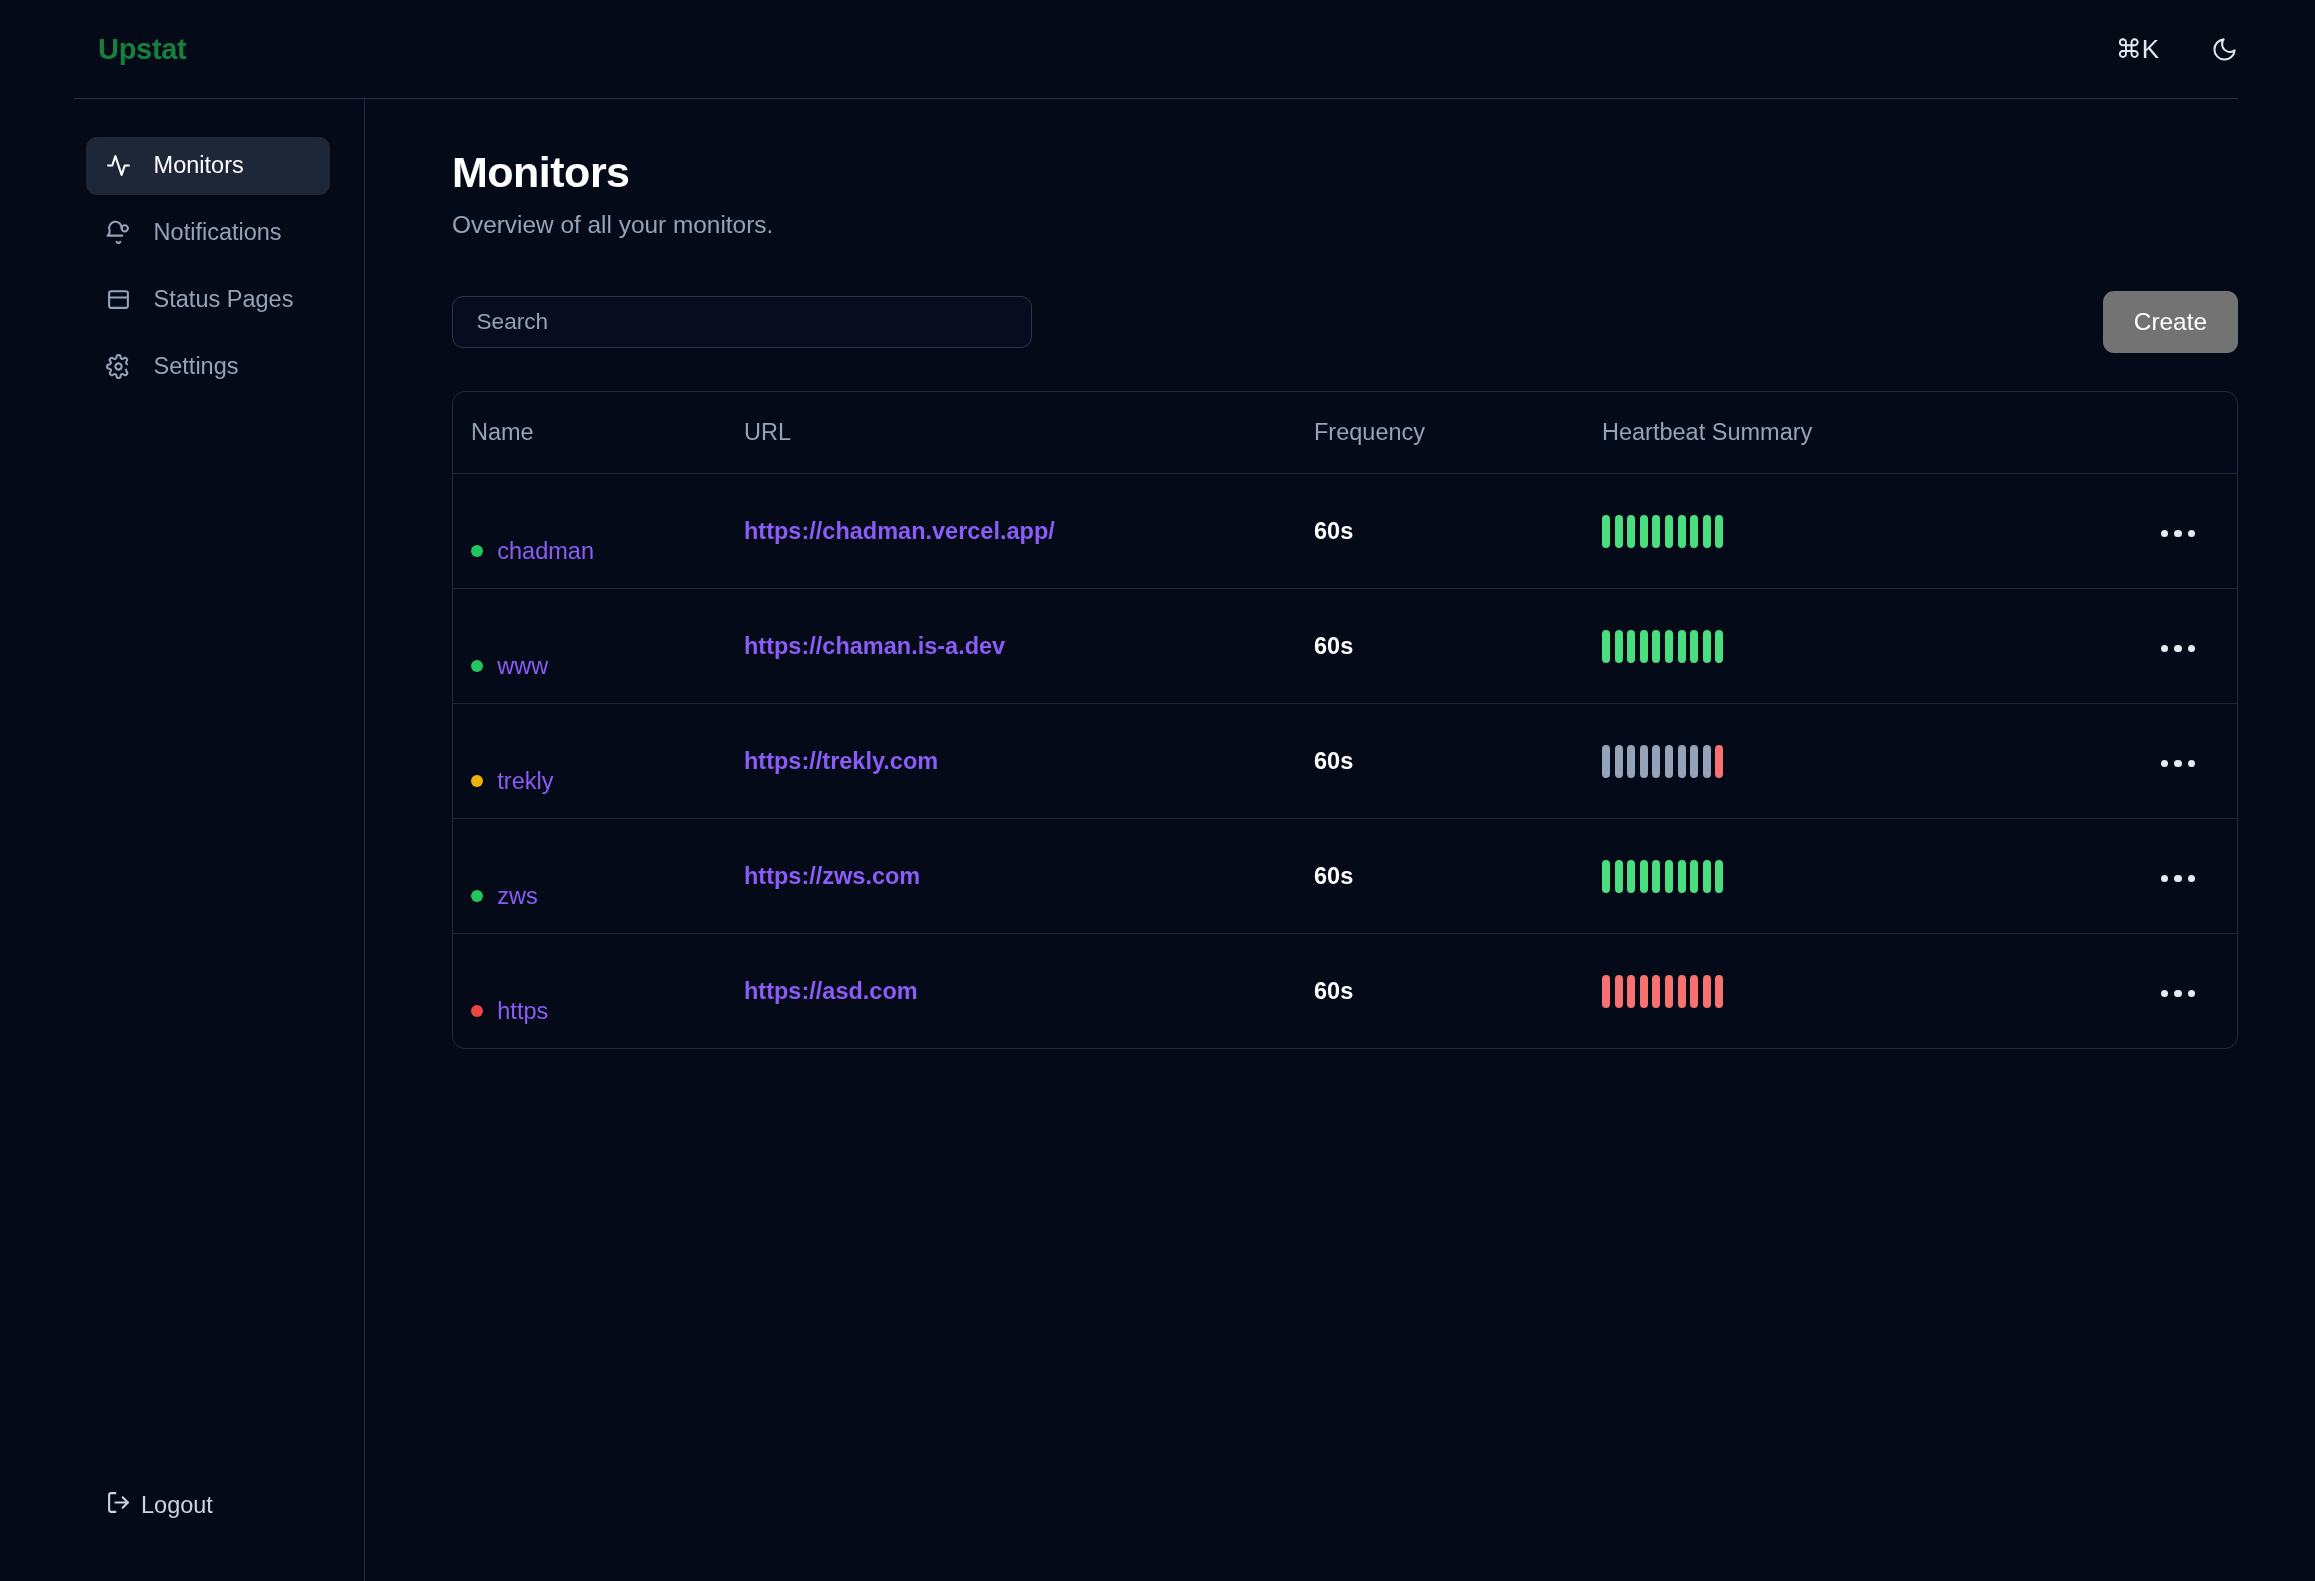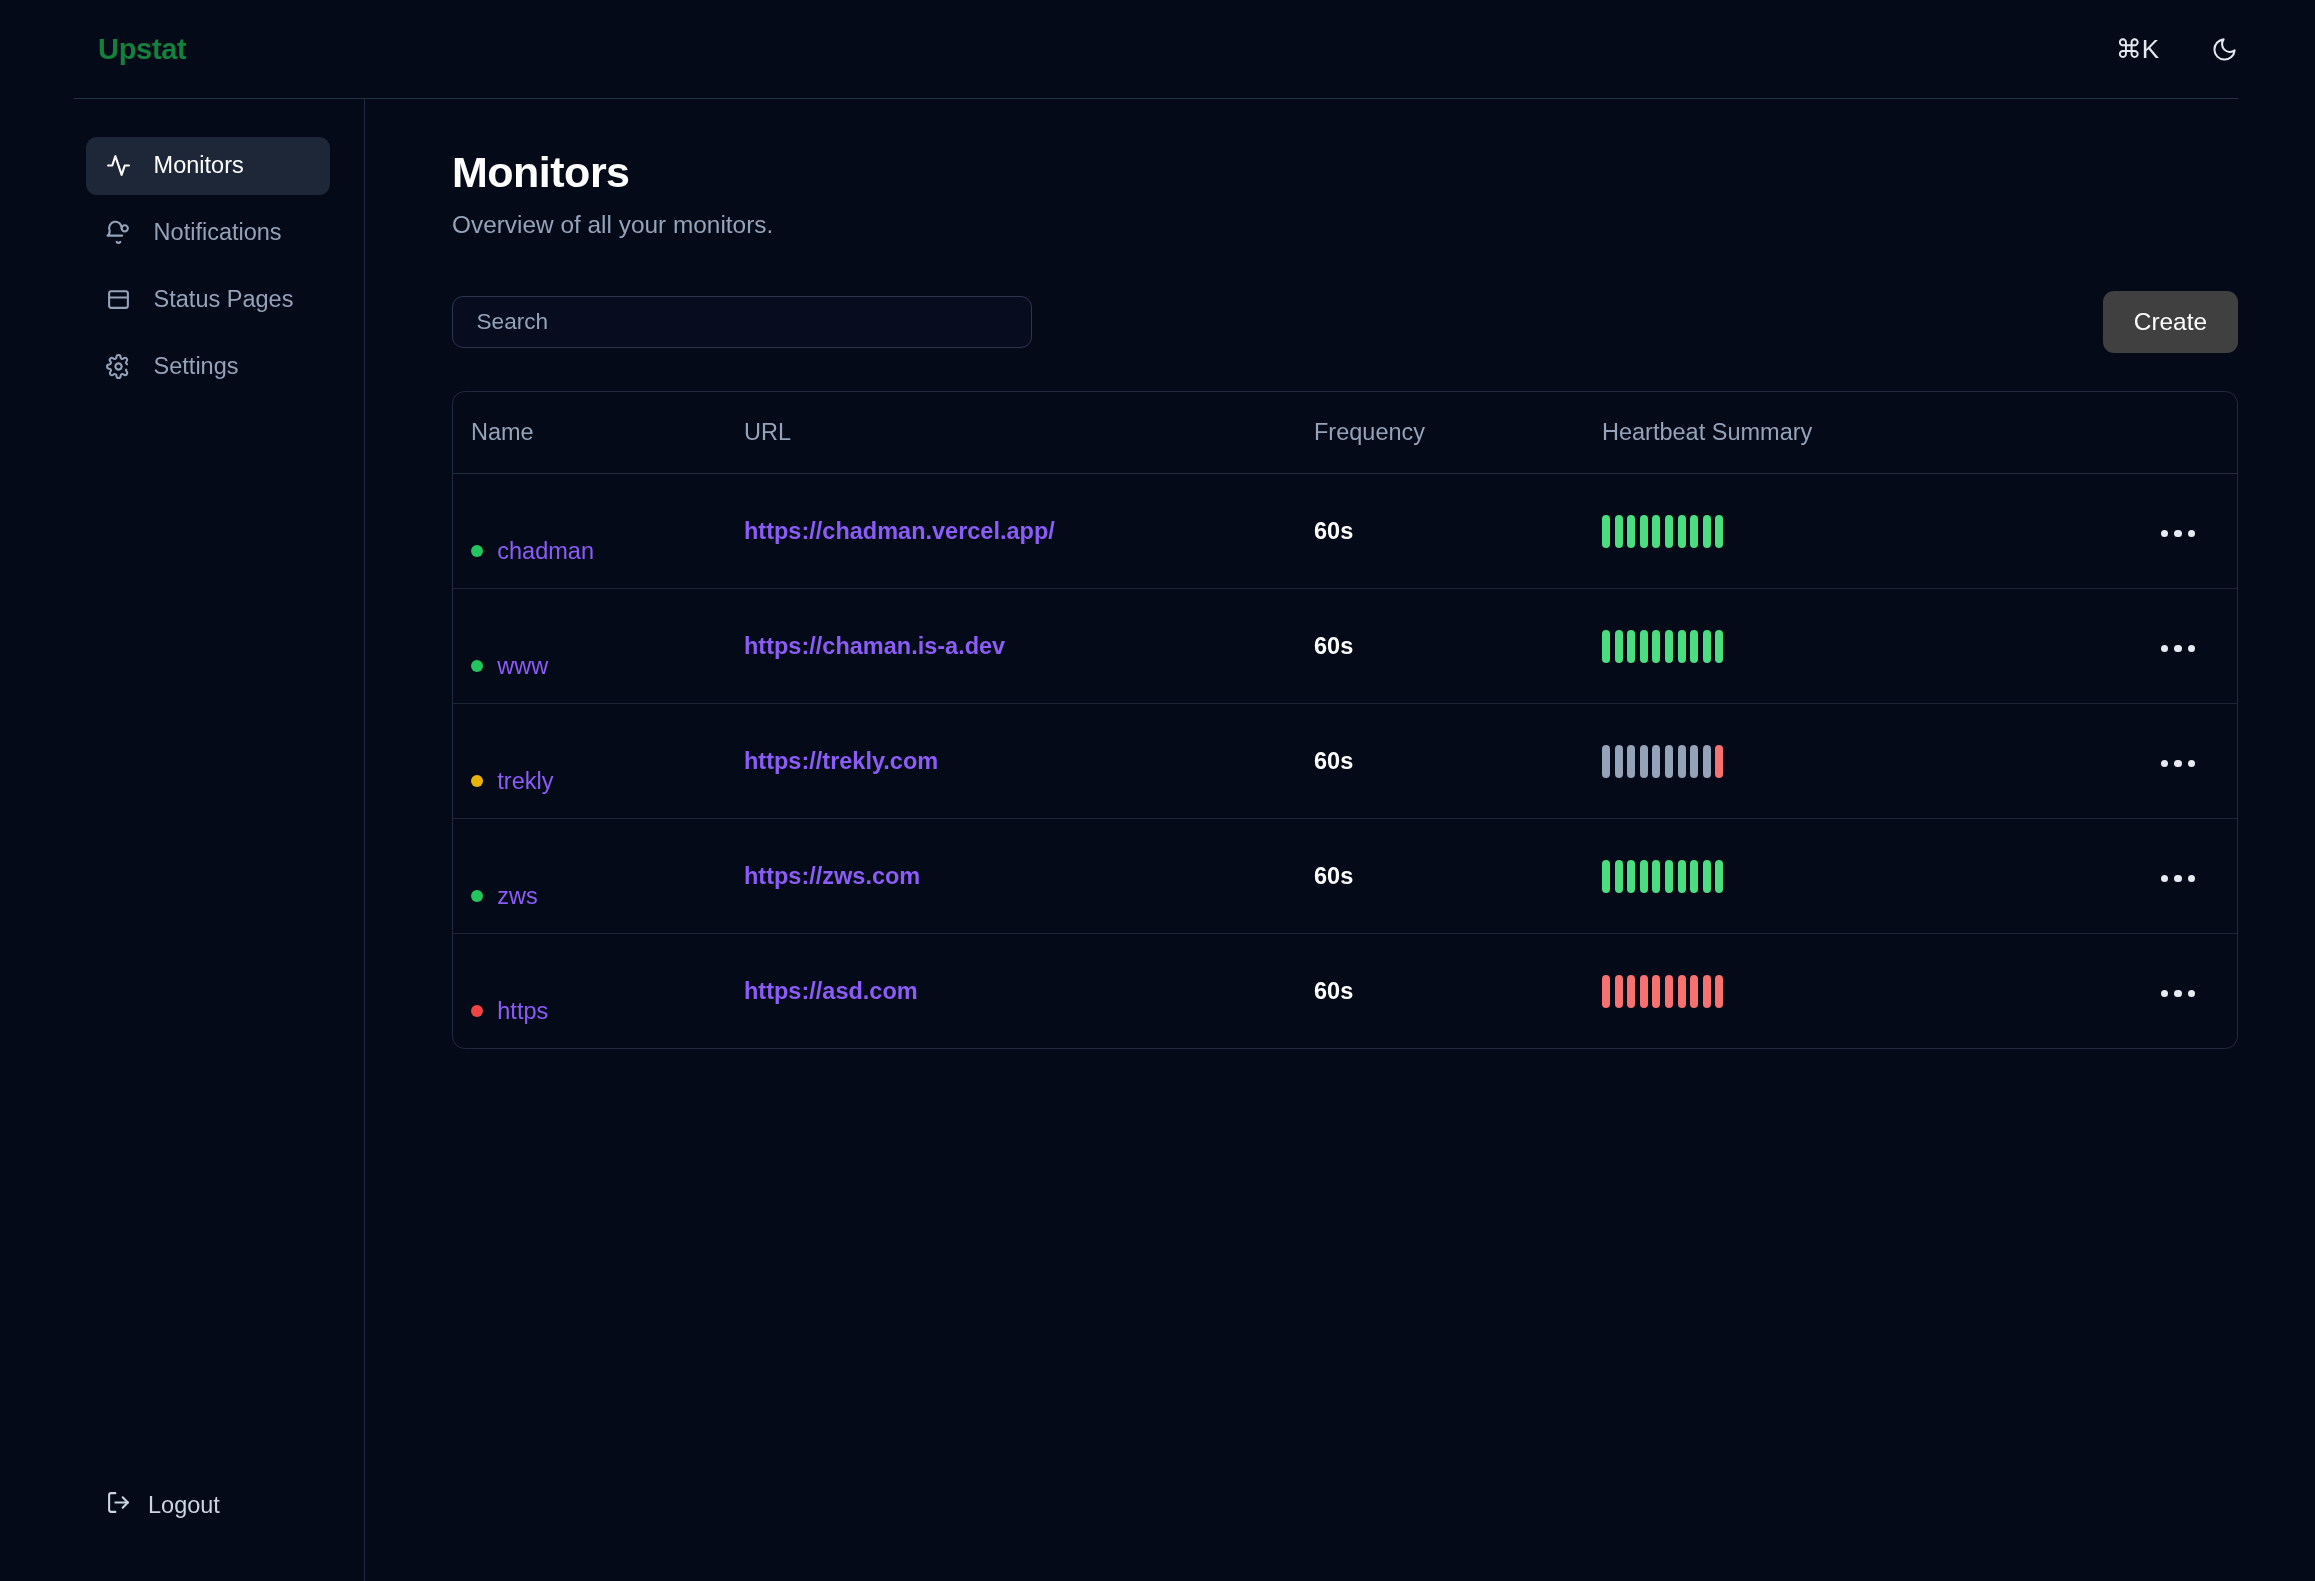--- a/index.html
+++ b/index.html
@@ -80,21 +80,21 @@
   .nav-item.active {
     background: #1d2738;
     color: #ffffff;
     font-weight: 500;
   }
   .nav-item .ico { display: flex; width: 25px; height: 25px; }
   .nav-spacer { flex: 1 1 auto; }
   .logout {
     display: flex;
     align-items: center;
-    gap: 17px;
+    gap: 10px;
     padding: 0 20px 60px 20px;
     color: #cbd5e1;
     font-size: 23.5px;
     cursor: pointer;
   }
 
   
   .main {
     flex: 1 1 auto;
     padding: 49px 78px 0 87px;
@@ -127,21 +127,21 @@
     font-family: "Liberation Sans", sans-serif;
     padding: 0 23.5px;
     outline: none;
   }
   .search-input::placeholder { color: #94a3b8; }
   .create-btn {
     height: 62px;
     padding: 0 31px;
     border: none;
     border-radius: 11px;
-    background: #404040;
+    background: #737373;
     color: #ffffff;
     font-size: 24.4px;
     font-weight: 500;
     font-family: "Liberation Sans", sans-serif;
     cursor: pointer;
   }
 
   
   .table-card {
     margin-top: 38px;

